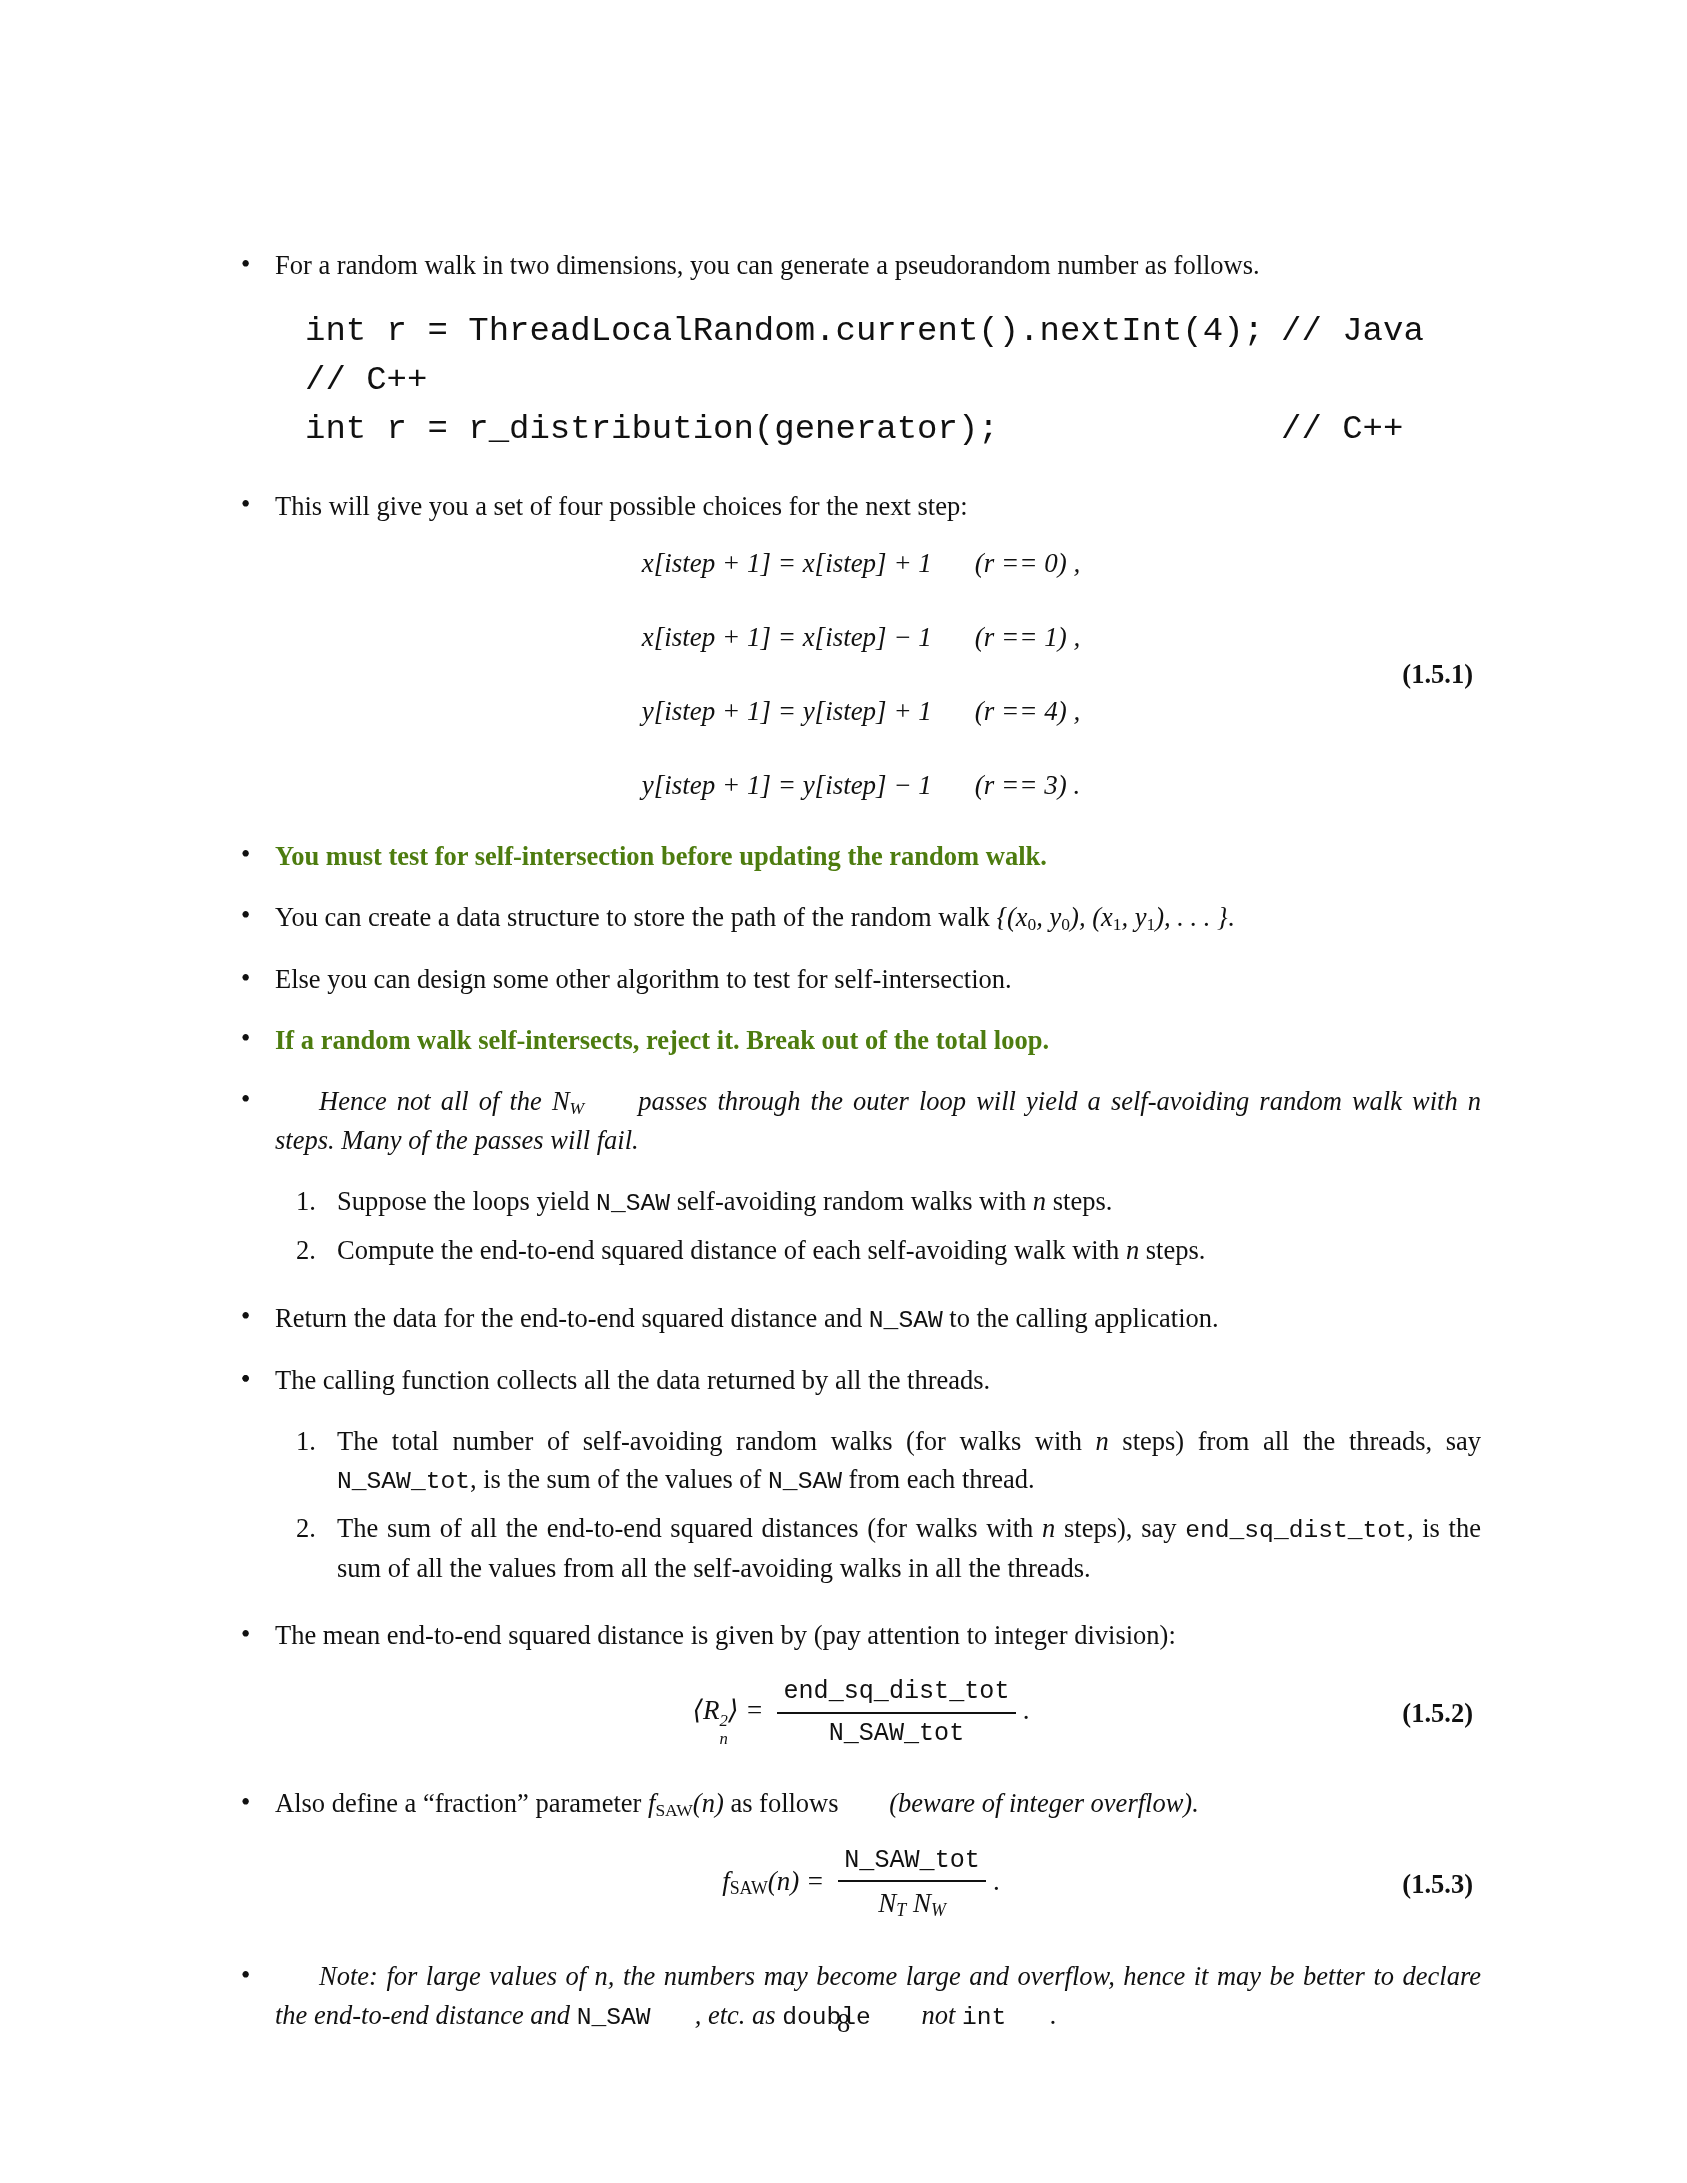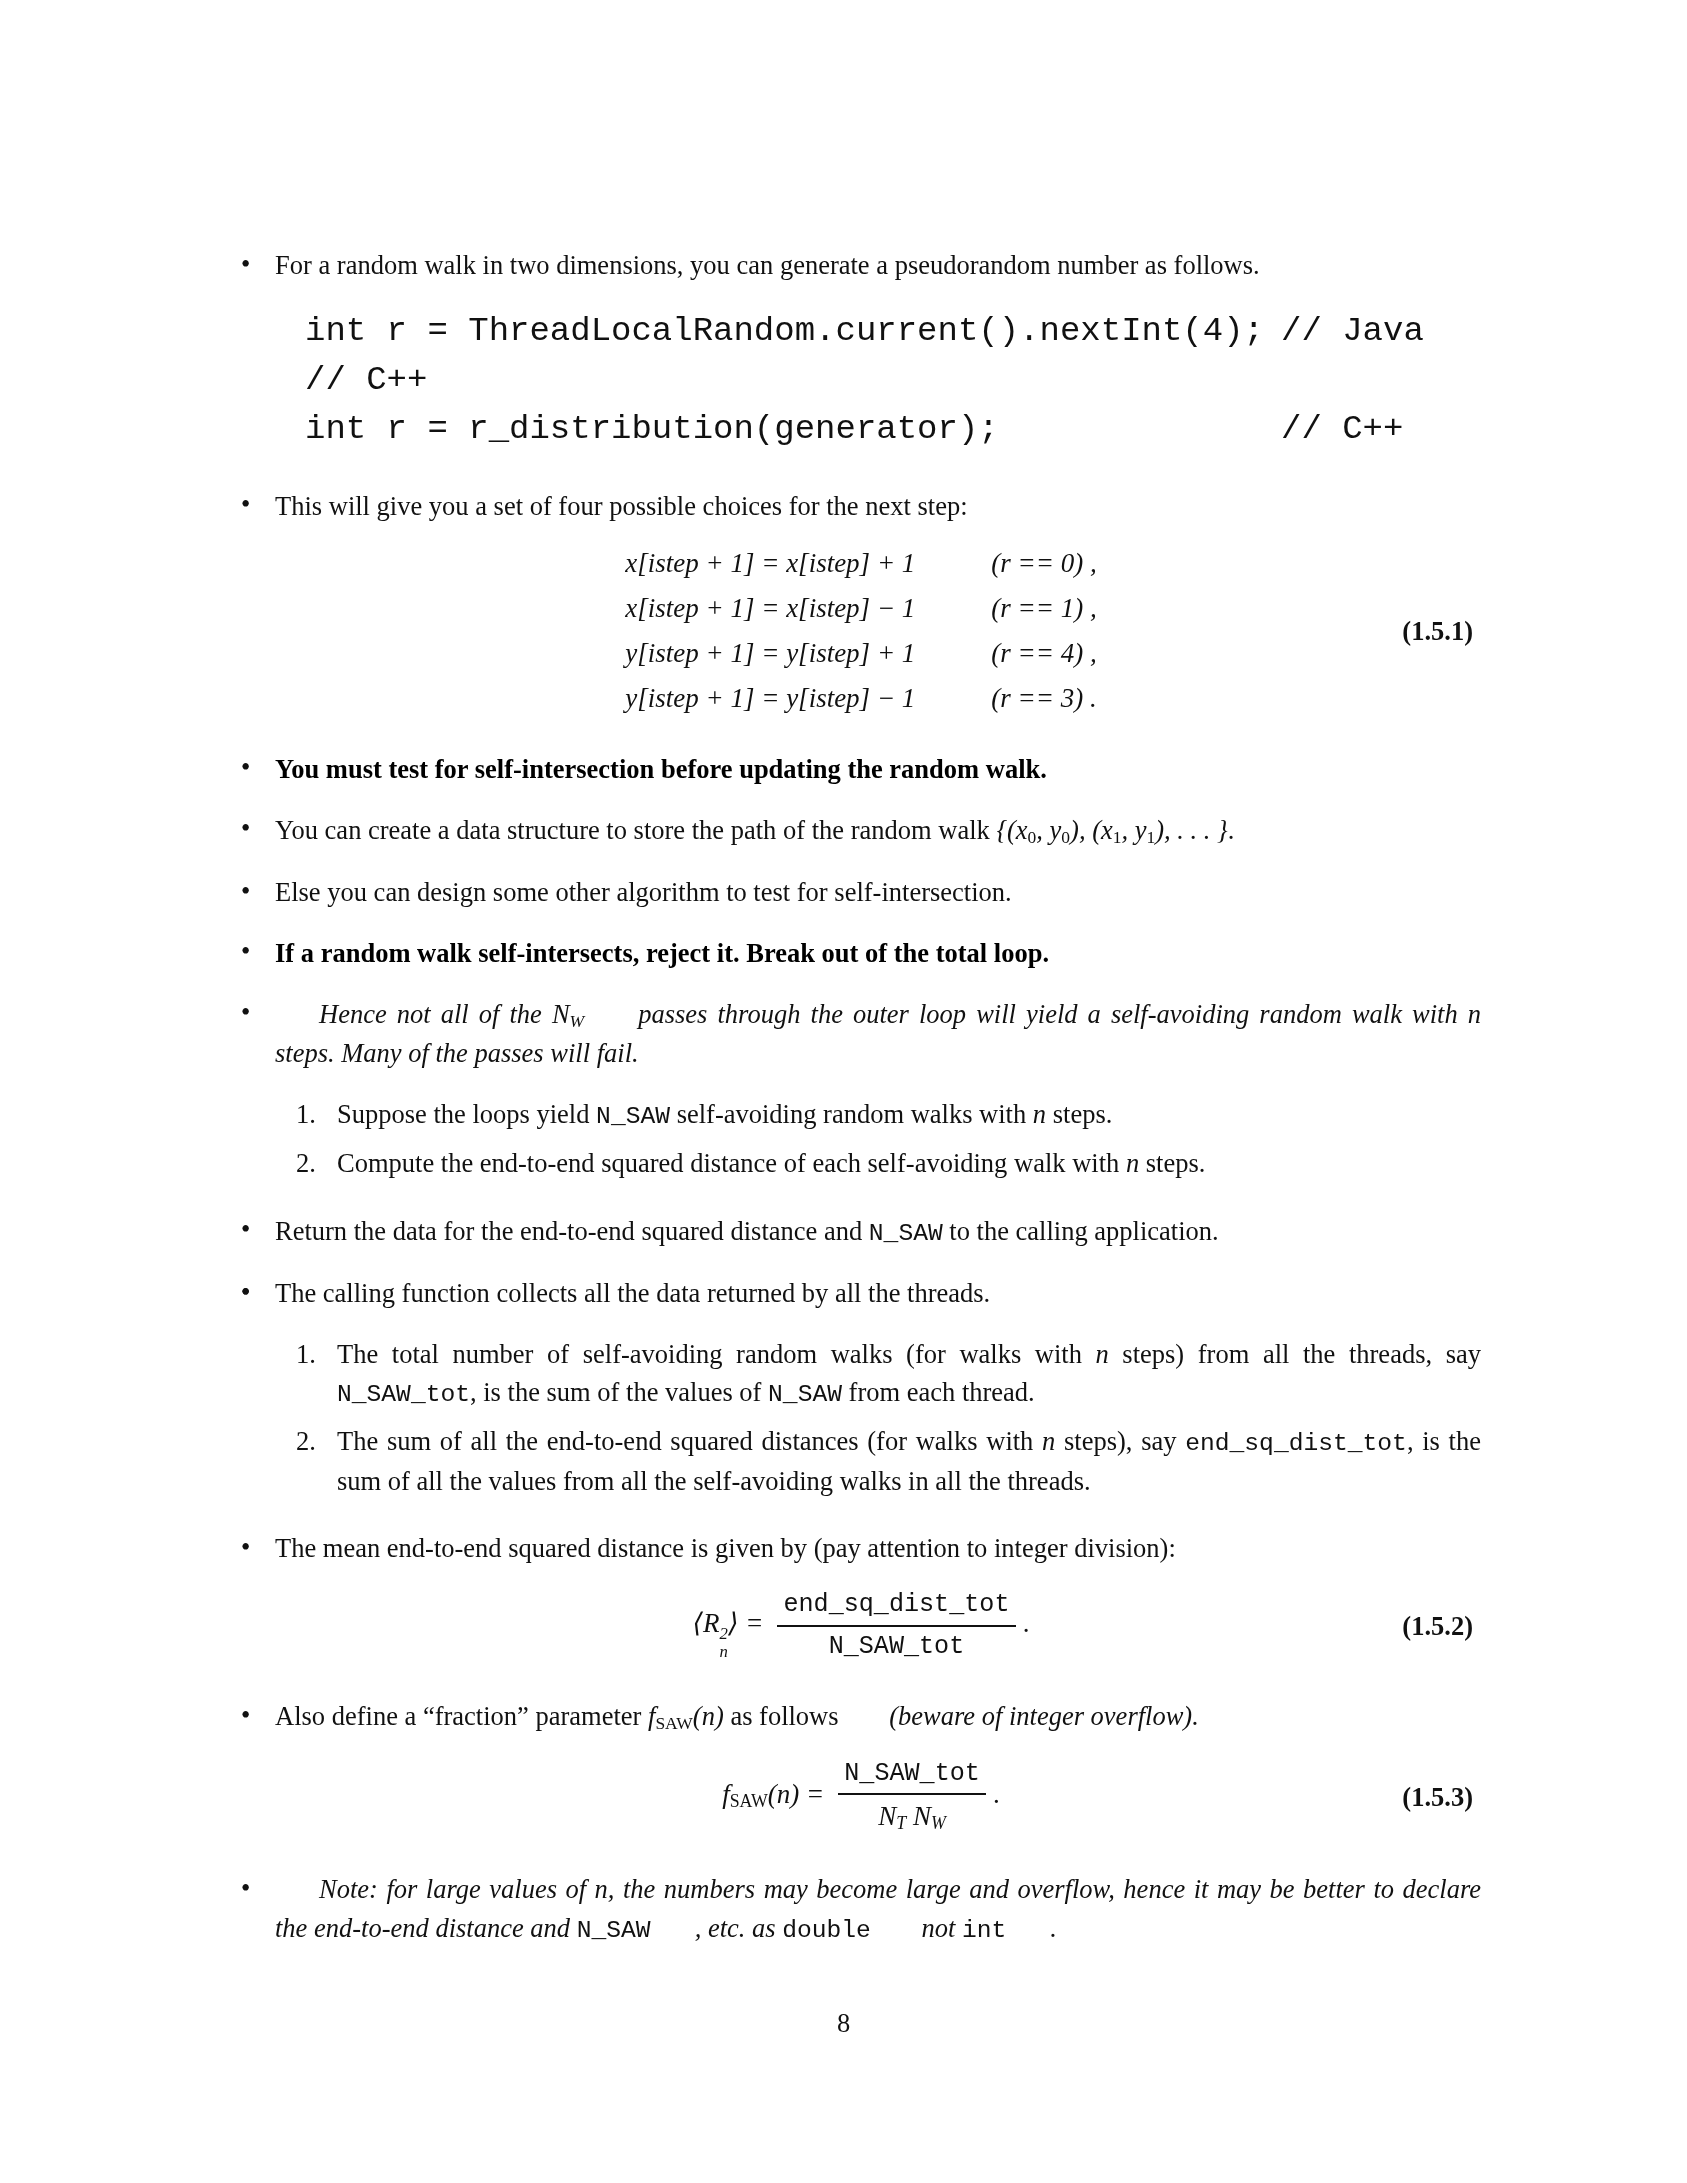--- a/index.html
+++ b/index.html
@@ -24,21 +24,21 @@
   
   .bullet-item {
     position: relative;
     padding-left: 34px;
     margin-bottom: 22.5px;
     text-align: justify;
     line-height: 1.45;
   }
   .bullet-dot { position: absolute; left: 0; top: -1.3px; }
   .red-item .bullet-text .seg-rb,
-  .red-item .bullet-text { color: #000000; }
+  .red-item .bullet-text { color: #4d7c0f; }
 
   
   .seg-n  { font-style: normal; }
   .seg-i  { font-style: italic; margin-left: 44px; }
   .seg-m  { font-style: italic; }
   .seg-c  { font-family: "Liberation Mono", "DejaVu Sans Mono", monospace; font-size: 0.93em; font-style: normal; }
   .seg-sub  { font-size: 0.66em; vertical-align: -0.25em; font-style: normal; }
   .seg-isub { font-size: 0.66em; vertical-align: -0.25em; font-style: italic; }
   .seg-rb { color: #e00000; font-weight: 700; }
 
@@ -66,20 +66,21 @@
   }
   .eq151-grid {
     width: fit-content;
     margin: 0 auto;
     display: grid;
     grid-template-columns: auto auto;
     column-gap: 76px;
     row-gap: 14px;
     font-style: italic;
     font-size: 27px;
+    gap: 43px;
   }
   .eq-center { text-align: center; font-size: 27px; }
   .eq-center .lhs-wrap { font-style: italic; }
   .supsub {
     display: inline-flex;
     flex-direction: column;
     vertical-align: -0.45em;
     font-size: 0.62em;
     line-height: 1.05;
     font-style: italic;

